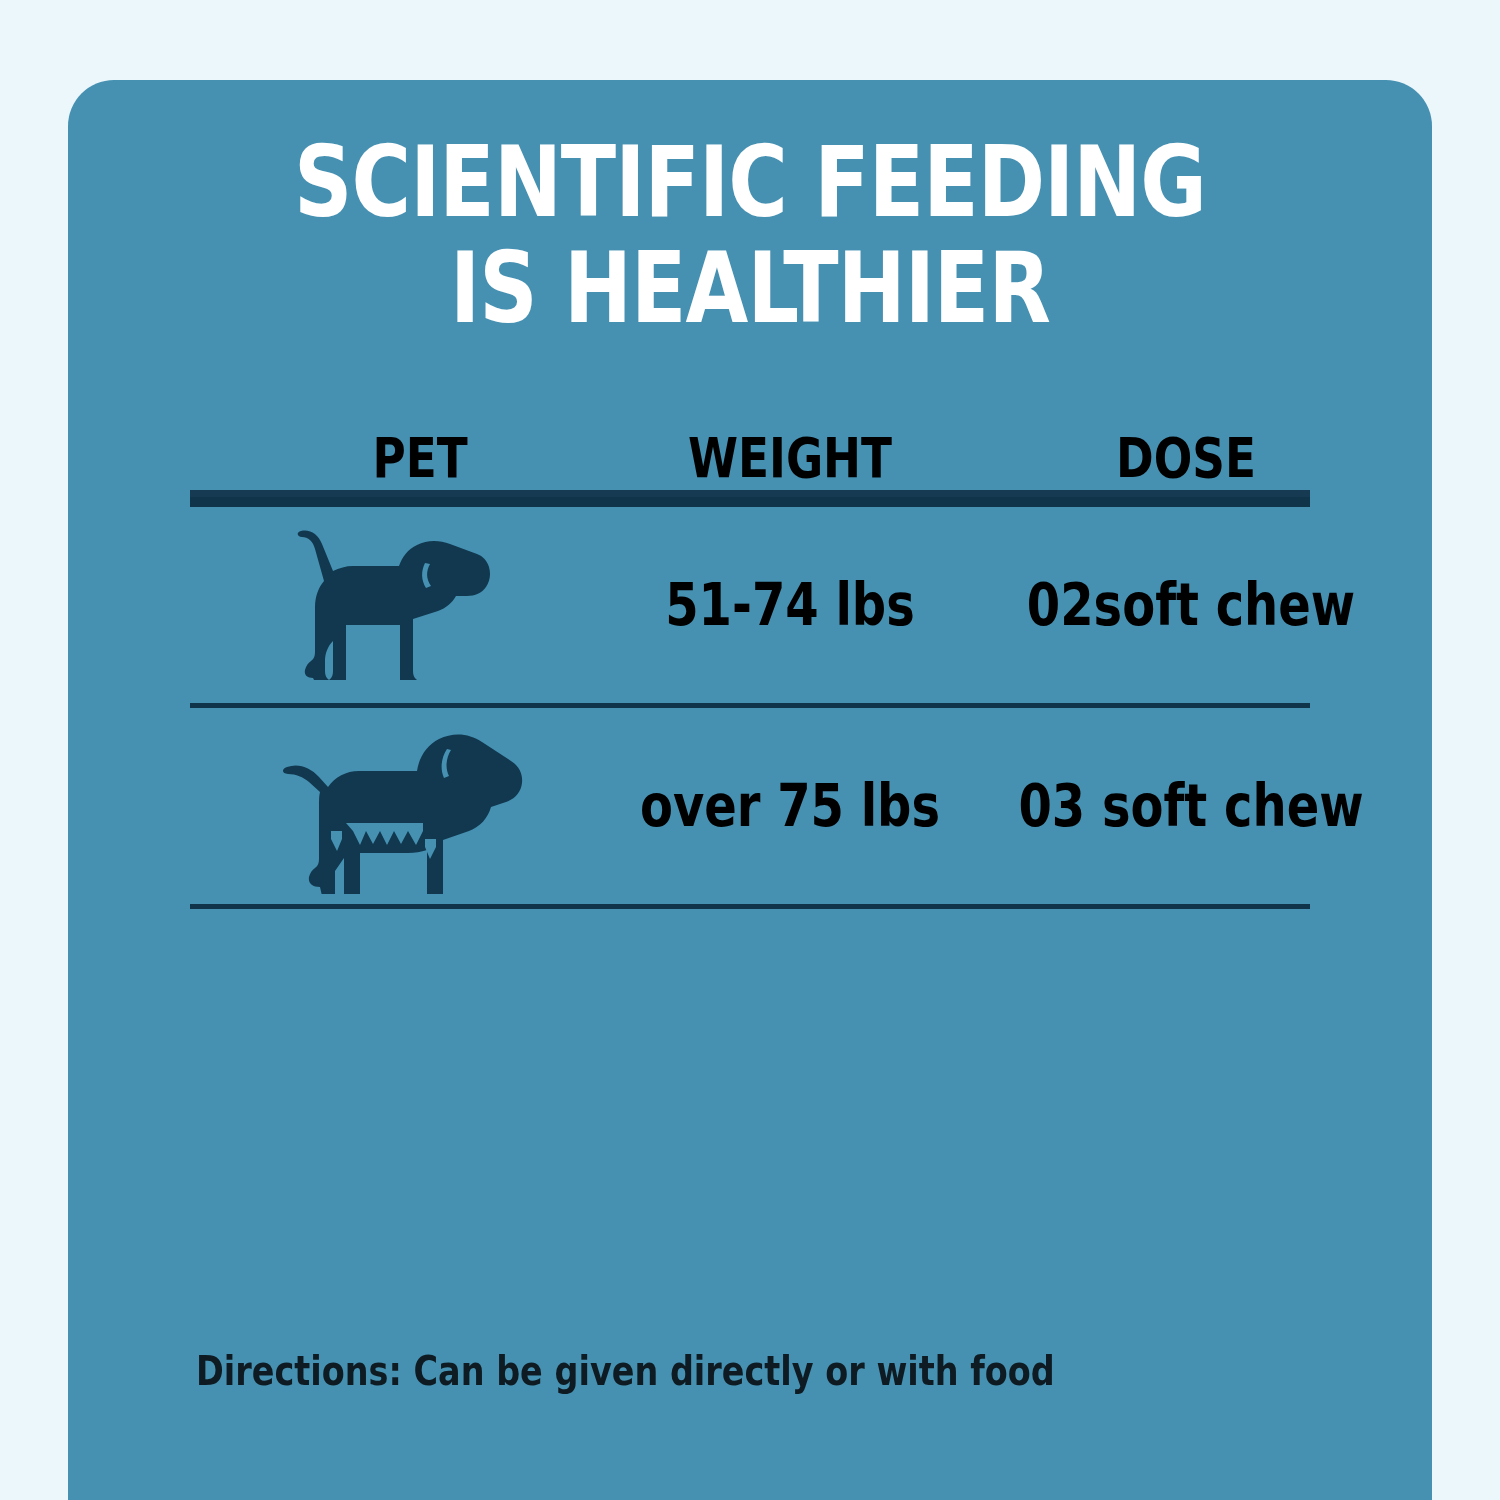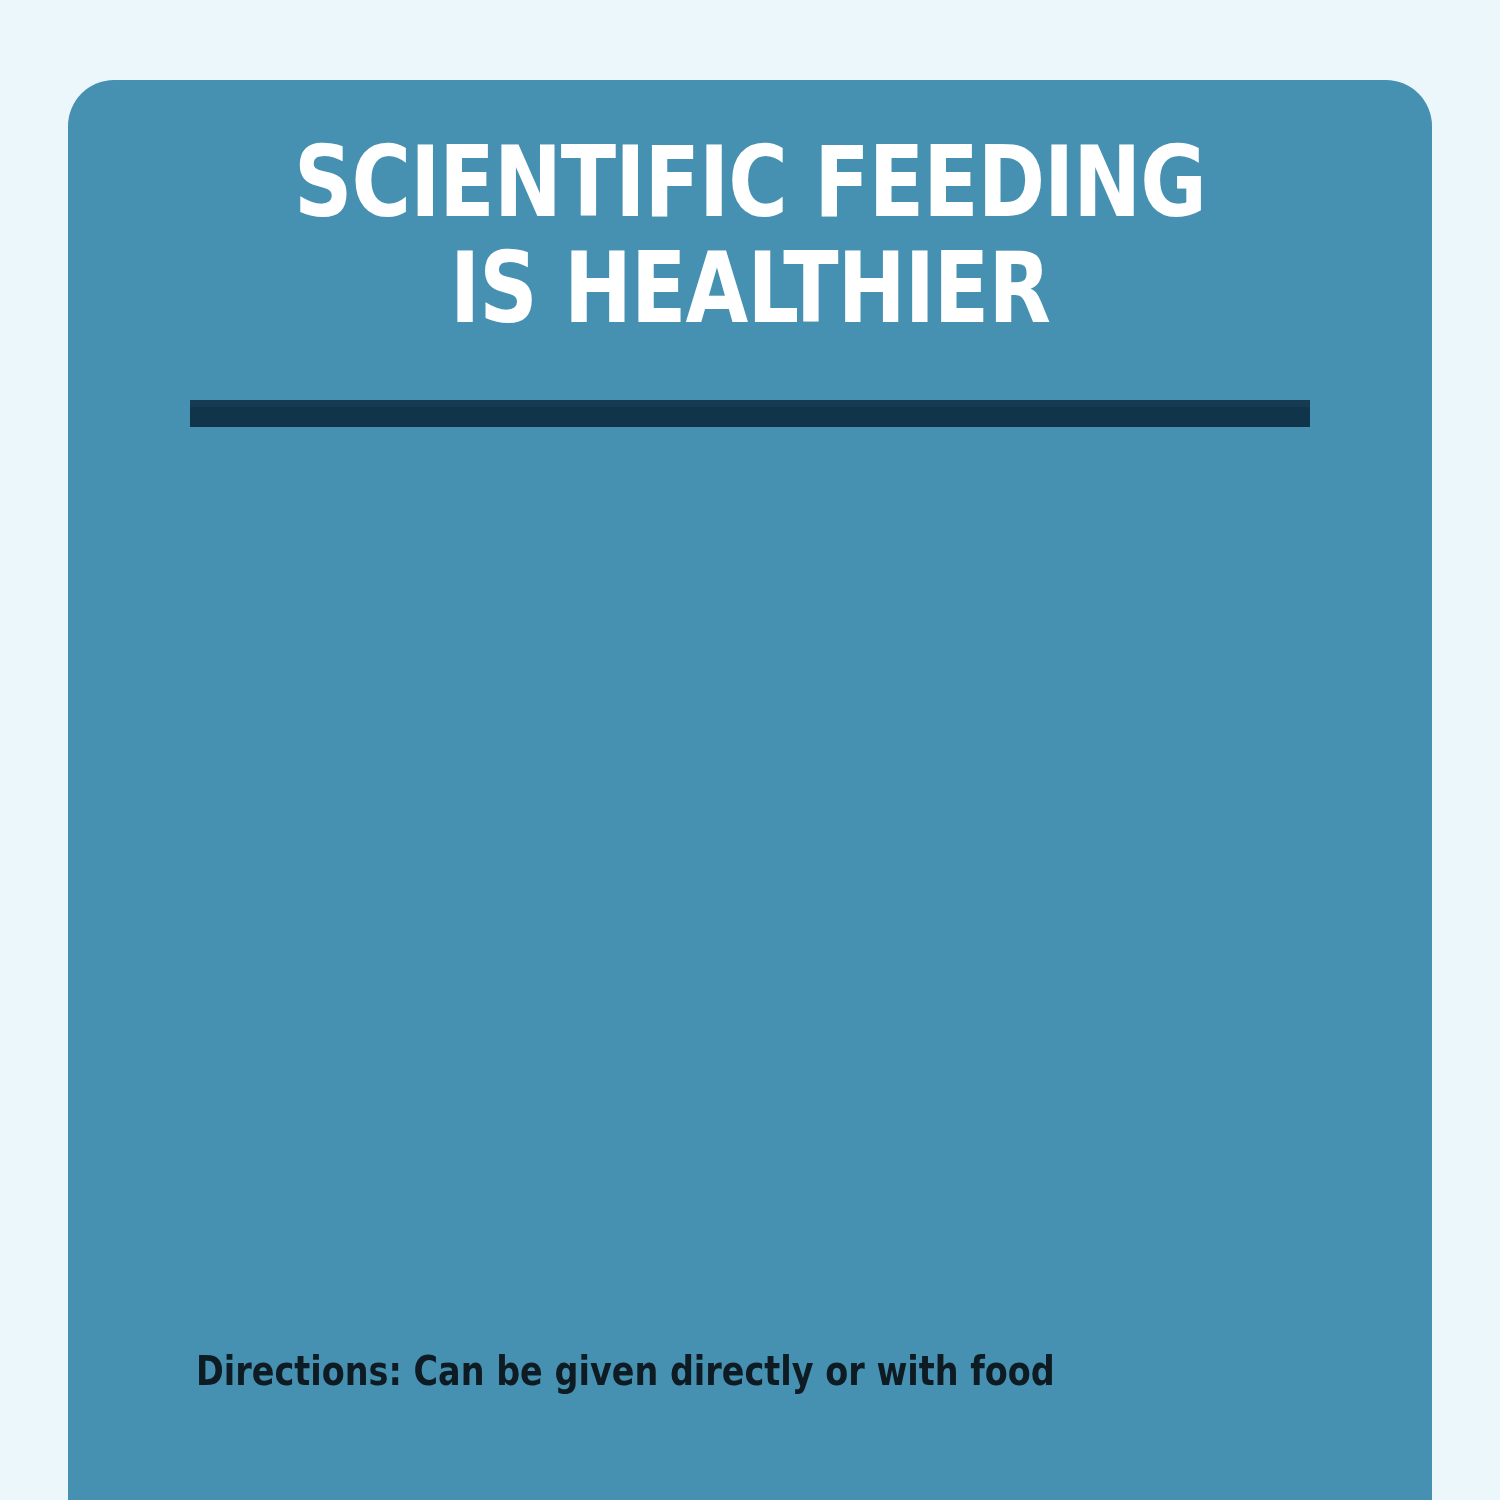--- a/index.html
+++ b/index.html
@@ -149,32 +149,86 @@
 <div id="page">
   <div id="card">
 
     <div id="title-block">
       <span id="title-line-1">SCIENTIFIC FEEDING</span>
       <span id="title-line-2">IS HEALTHIER</span>
     </div>
 
     <div id="table">
 
+      <div class="row-headers">
+        <div class="col-head pet">PET</div>
+        <div class="col-head weight">WEIGHT</div>
+        <div class="col-head dose">DOSE</div>
+      </div>
 
       <hr class="sep">
 
 
       <hr class="sep thin">
 
 
       <hr class="sep thin">
 
-
-      <hr class="sep thin">
-
+      <div class="data-row">
+        <div class="cell-pet">
+          <svg width="235" height="150" viewBox="0 0 235 150">
+            <g fill="#11384f">
+              <path d="M30,148 c-6,0 -9,-3 -8,-8 c1,-4 3,-7 6,-9 c3,-2 4,-5 4,-9
+                       l0,-45 c0,-10 3,-19 9,-26 l-9,-32 c-2,-8 -7,-12 -13,-12
+                       c-5,0 -6,-5 -1,-6 c9,-2 17,3 21,13 l11,27 c6,-3 13,-5 20,-5
+                       l46,0 c3,-9 9,-17 18,-21 c10,-5 22,-5 33,-1 l27,10
+                       c6,2 10,7 12,13 c2,7 1,14 -3,20 c-4,6 -11,9 -19,9 l-11,0
+                       c-4,7 -10,12 -18,15 l-25,8 l0,52 c0,4 1,7 4,9 c3,2 5,5 4,9
+                       c-1,5 -4,8 -10,8 c-7,0 -11,-4 -11,-11 l0,-61 l-54,0 l0,61
+                       c0,7 -4,11 -11,11 c-6,0 -9,-3 -10,-8 c-1,-4 1,-7 4,-9
+                       c3,-2 4,-5 4,-9 l0,-30 c-5,5 -8,12 -8,20 l0,10
+                       c0,4 1,7 4,9 c3,2 5,5 4,9 c-1,5 -4,8 -10,8 z"></path>
+
+              <path d="M142,33 c-4,8 -4,17 1,25 l5,-2 c-5,-7 -5,-15 -1,-22 z" fill="#4691b2"></path>
+            </g>
+          </svg>
+        </div>
+        <div class="cell-weight">51-74 lbs</div>
+        <div class="cell-dose">02soft chew</div>
+      </div>
+
+      <hr class="sep thin">
+
+      <div class="data-row">
+        <div class="cell-pet">
+          <svg width="270" height="175" viewBox="0 0 270 175">
+            <g fill="#11384f">
+              <path d="M55,168 c-8,0 -12,-4 -11,-10 c1,-4 3,-7 6,-9 c3,-2 4,-5 4,-9
+                       l0,-55 c0,-4 0,-8 1,-12 l-11,-10 c-6,-5 -13,-8 -21,-8
+                       c-6,0 -7,-5 -1,-7 c11,-4 23,0 32,10 l9,10
+                       c7,-10 18,-16 31,-16 l58,0 c2,-14 10,-26 22,-32
+                       c14,-7 30,-6 43,3 l29,19 c8,5 12,13 11,22 c-1,9 -7,16 -16,19
+                       l-15,5 c-3,11 -11,20 -22,24 l-26,9 l0,58
+                       c0,4 1,7 4,9 c3,2 5,5 5,9 c0,6 -4,10 -12,10 c-8,0 -13,-5 -13,-13
+                       l0,-63 c-6,2 -12,3 -19,3 l-48,0 l0,60 c0,8 -5,13 -13,13
+                       c-8,0 -12,-4 -12,-10 c0,-4 2,-7 5,-9 c3,-2 4,-5 4,-9 l0,-40
+                       l-9,13 l0,36 c0,4 1,7 4,9 c3,2 5,5 5,9 c0,6 -5,10 -13,10 z"></path>
+
+              <path d="M88,112 l7,14 l6,-14 l7,13 l7,-13 l7,14 l7,-14 l7,13 l7,-13
+                       l8,14 l7,-14 l0,-8 l-77,0 z" fill="#4691b2"></path>
+              <path d="M66,120 l6,12 l5,-12 l0,-8 l-11,0 z" fill="#4691b2"></path>
+              <path d="M160,128 l5,12 l6,-12 l0,-8 l-11,0 z" fill="#4691b2"></path>
+
+              <path d="M182,30 c-6,9 -7,20 -3,29 l5,-2 c-4,-8 -3,-18 2,-26 z" fill="#4691b2"></path>
+            </g>
+          </svg>
+        </div>
+        <div class="cell-weight">over 75 lbs</div>
+        <div class="cell-dose">03 soft chew</div>
+      </div>
 
       <hr class="sep thin">
 
     </div>
 
     <div id="directions">Directions: Can be given directly or with food</div>
 
   </div>
 </div>
 

